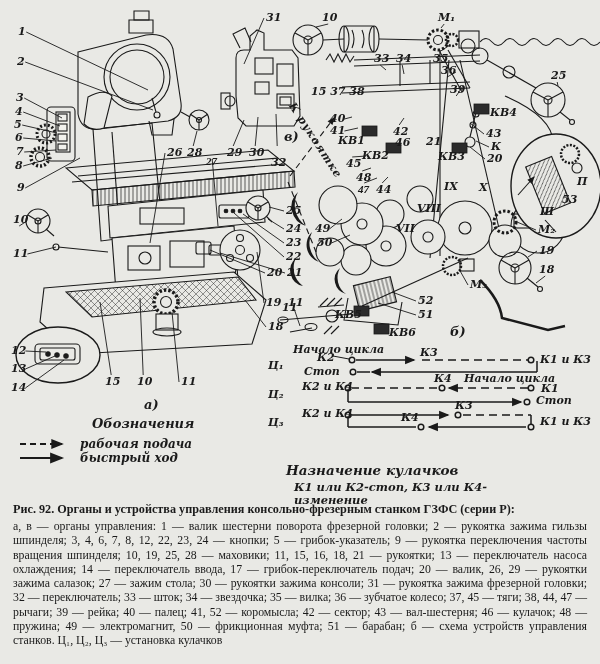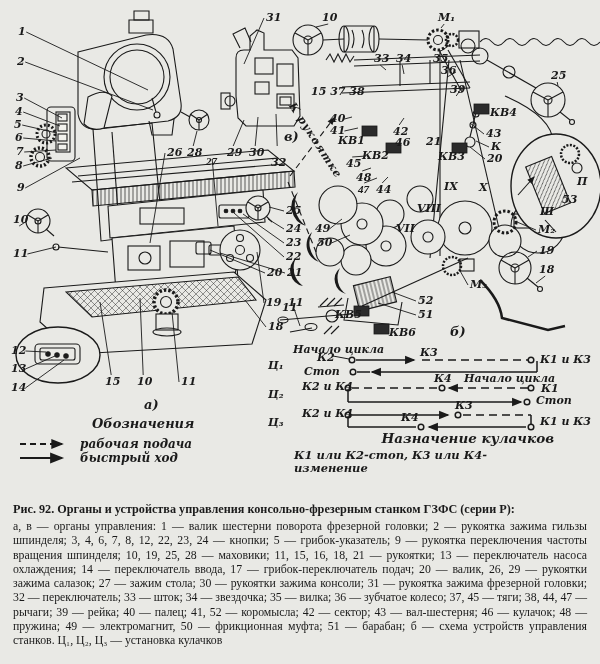--- a/index.html
+++ b/index.html
@@ -9,21 +9,21 @@
   .labels{position:absolute;left:0;top:0;width:600px;height:498px;pointer-events:none;}
   .callout{position:absolute;font:italic bold 11px "DejaVu Serif",serif;color:#1a1a1a;white-space:nowrap;line-height:1;}
   .panel{font-size:13px;}
   .cyc{font-size:11px;}
   .rotated-note{position:absolute;left:297px;top:100px;transform:rotate(57deg);transform-origin:0 0;font:italic bold 11px "DejaVu Serif",serif;letter-spacing:1px;white-space:nowrap;}
   .legend{position:absolute;left:0;top:412px;width:220px;height:60px;}
   .legend-title{position:absolute;left:56px;top:4px;font:italic bold 13px "DejaVu Serif",serif;margin-left:36px;}
   .legend-item1{position:absolute;left:80px;top:25px;font:italic bold 12px "DejaVu Serif",serif;}
   .legend-item2{position:absolute;left:80px;top:39px;font:italic bold 12px "DejaVu Serif",serif;}
   .cams{position:absolute;left:286px;top:430px;width:268px;}
-  .cams-title{text-align:right;font:italic bold 13.5px "DejaVu Serif",serif;margin-bottom:3px;}
+  .cams-title{text-align:left;font:italic bold 13.5px "DejaVu Serif",serif;margin-bottom:3px;margin-top:32px;}
   .cams-line{font:italic bold 11.5px "DejaVu Serif",serif;line-height:13px;padding-left:8px;}
   .caption{padding:4px 13px 0 13px;font:bold 12.2px "Liberation Serif",serif;}
   .description{padding:2px 13px 0 13px;font:11.8px "Liberation Serif",serif;line-height:14.3px;text-align:justify;}
 </style>
 </head>
 <body>
 
 <div class="page">
   <div class="figure">
 

